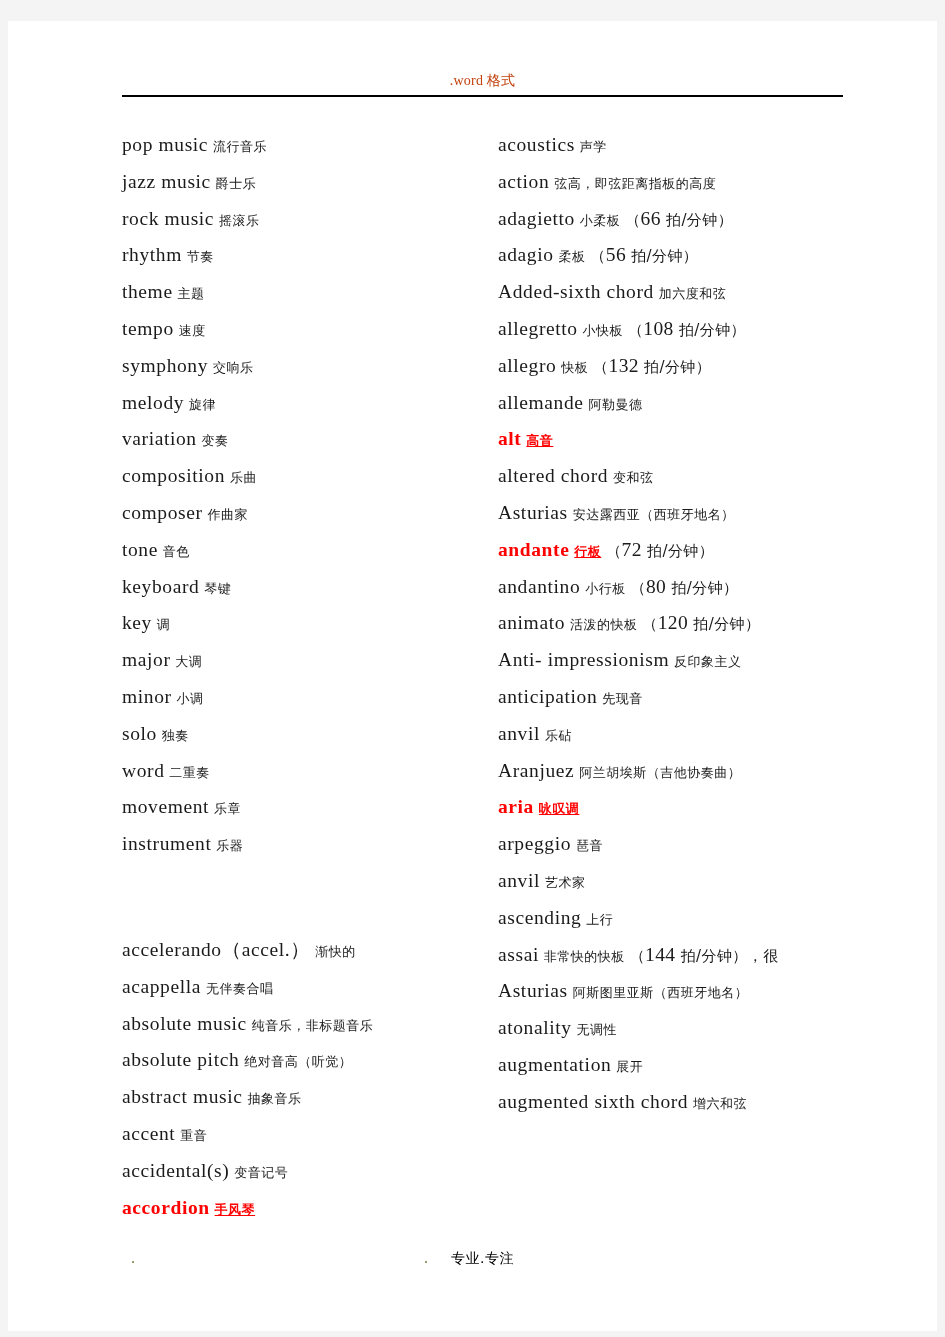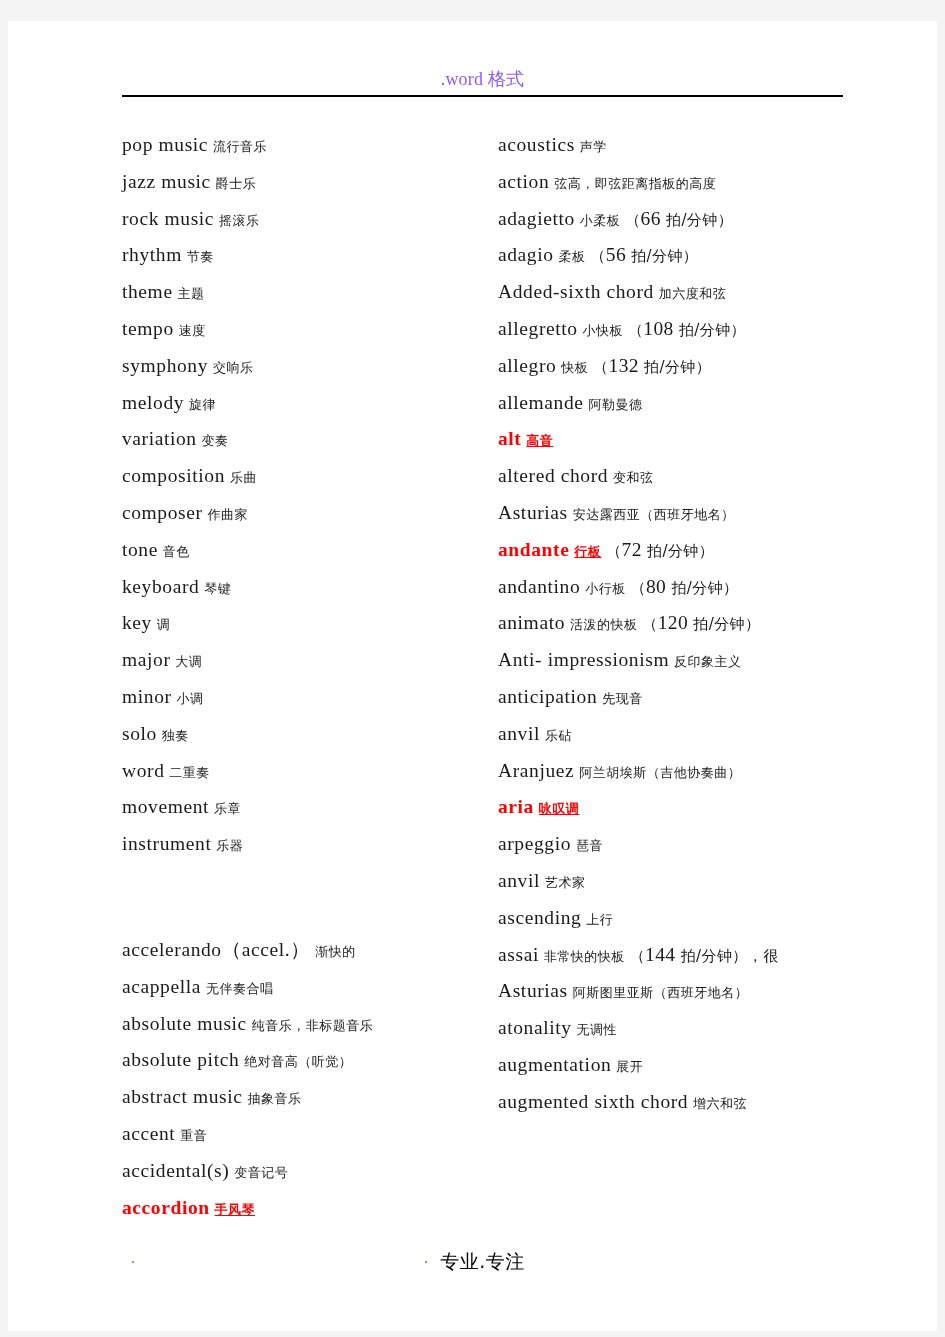--- a/index.html
+++ b/index.html
@@ -25,22 +25,22 @@
   
   .header {
     position: absolute;
     left: 114px;
     top: 50px;
     width: 721px;
     text-align: center;
   }
   .header-text {
     font-family: "Liberation Serif", serif;
-    font-size: 18px;
-    color: #8b5cf6;
+    font-size: 14px;
+    color: #c2410c;
     letter-spacing: 0.2px;
     line-height: 16px;
     display: inline-block;
   }
   .header-rule {
     position: absolute;
     left: 114px;
     top: 74px;
     width: 721px;
     height: 0;
@@ -97,21 +97,21 @@
   
   .footer {
     position: absolute;
     left: 114px;
     top: 1228px;
     width: 721px;
     text-align: center;
   }
   .footer-text {
     font-family: "DejaVu Sans", sans-serif;
-    font-size: 19px;
+    font-size: 14px;
     color: #000;
     letter-spacing: 0.5px;
   }
   .footer-dot {
     position: absolute;
     top: 1240px;
     width: 2px;
     height: 2px;
     background: #9a9a6a;
   }

